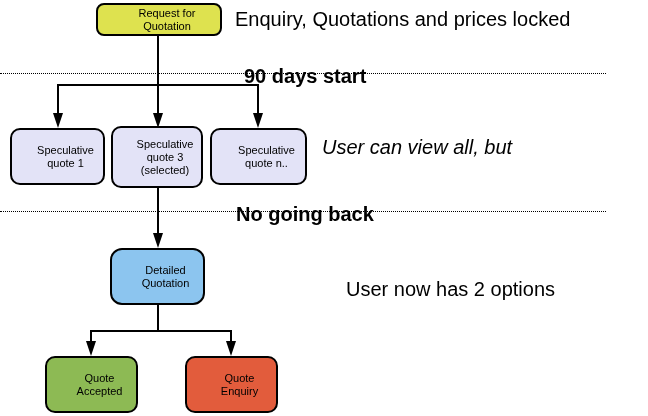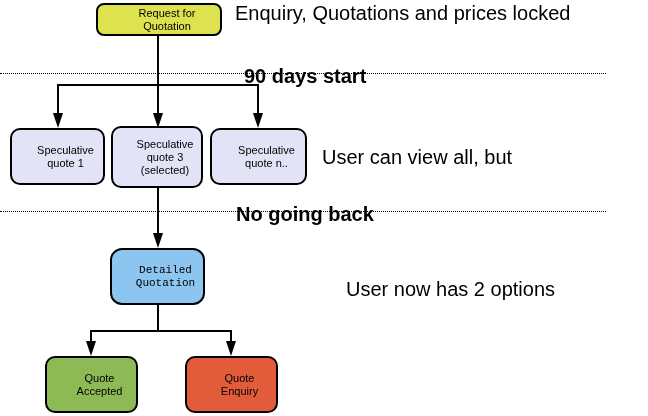--- a/index.html
+++ b/index.html
@@ -52,21 +52,21 @@
     font-size: 20px;
     font-weight: bold;
     white-space: nowrap;
   }
 </style>
 </head>
 <body>
 
 <div class="canvas">
 
-  <div class="big-note" style="left:235px; top:0;">Enquiry, Quotations and prices locked</div>
+  <div class="big-note" style="left:235px; top:6px;">Enquiry, Quotations and prices locked</div>
 
   <div class="vline" style="left:157px; top:35px; height:50px;"></div>
 
   <div class="dotted" style="left:0; top:73px; width:606px;"></div>
   <div class="divider-label" style="left:244px; top:65px;">90 days start</div>
 
   <div class="hline" style="left:57px; top:84px; width:202px;"></div>
   <div class="vline" style="left:57px; top:84px; height:30px;"></div>
   <div class="vline" style="left:157px; top:84px; height:30px;"></div>
   <div class="vline" style="left:257px; top:84px; height:30px;"></div>
@@ -88,31 +88,31 @@
     <span>Speculative</span>
     <span>quote 3</span>
     <span>(selected)</span>
   </div>
 
   <div class="node" style="left: 210px; top: 128px; width: 97px; height: 57px; background-color: rgb(227, 227, 247);">
     <span>Speculative</span>
     <span>quote n..</span>
   </div>
 
-  <div class="big-note" style="left:322px; top:144px;">
+  <div class="big-note" style="left:322px; top:134px;font-style:italic;">
     <div>User can view all, but</div>
   </div>
 
   <div class="vline" style="left:157px; top:188px; height:46px;"></div>
   <div class="arrowhead" style="left:153px; top:233px;"></div>
 
   <div class="dotted" style="left:0; top:211px; width:606px;"></div>
   <div class="divider-label" style="left:236px; top:203px;">No going back</div>
 
-  <div class="node" style="left: 110px; top: 248px; width: 95px; height: 57px; border-radius: 12px; background-color: rgb(140, 197, 239); font-family: Liberation Mono, monospace;">
+  <div class="node" style="left: 110px; top: 248px; width: 95px; height: 57px; border-radius: 12px; background-color: rgb(140, 197, 239);">
     <span>Detailed</span>
     <span>Quotation</span>
   </div>
 
   <div class="big-note" style="left:316px; top:276px;margin-left:30px;">User now has 2 options</div>
 
   <div class="vline" style="left:157px; top:305px; height:27px;"></div>
   <div class="hline" style="left:90px; top:330px; width:142px;"></div>
   <div class="vline" style="left:90px; top:330px; height:13px;"></div>
   <div class="vline" style="left:230px; top:330px; height:13px;"></div>

